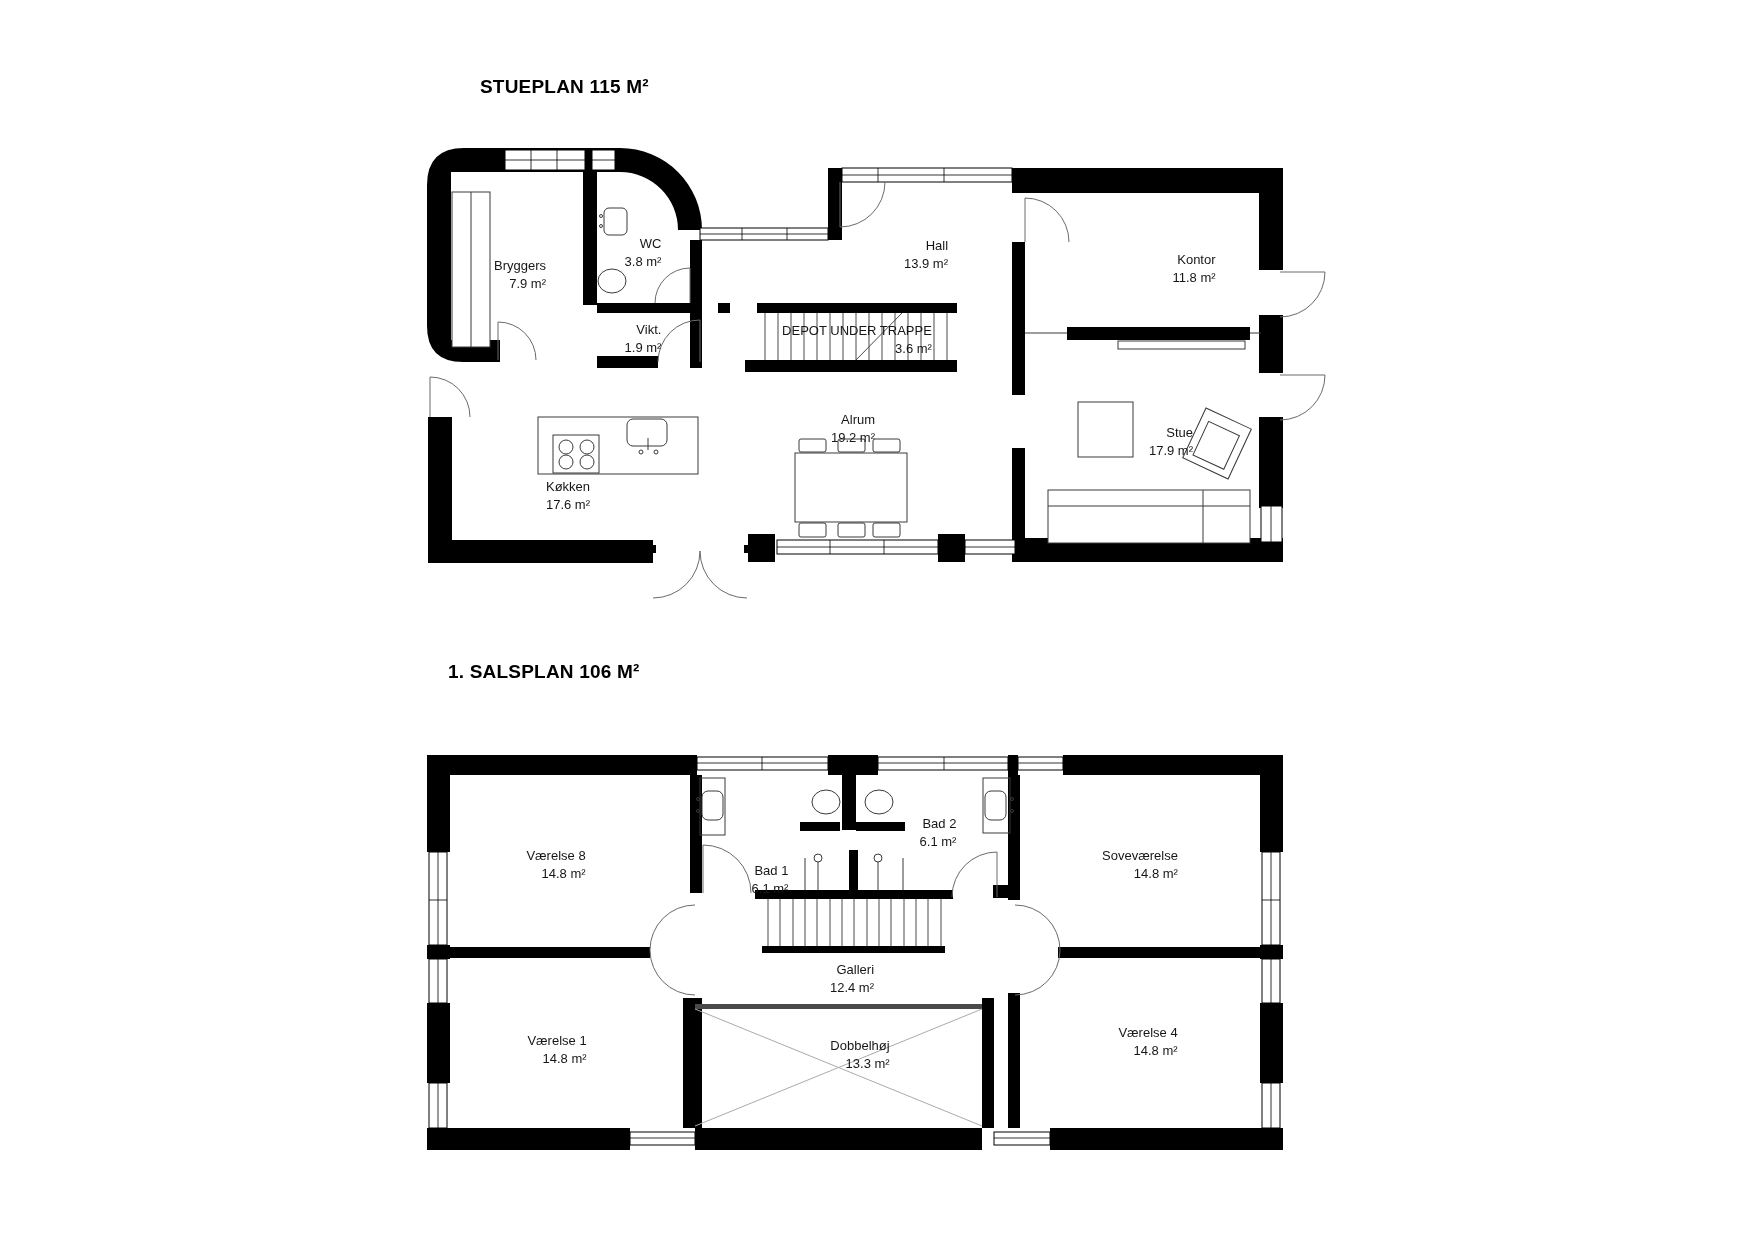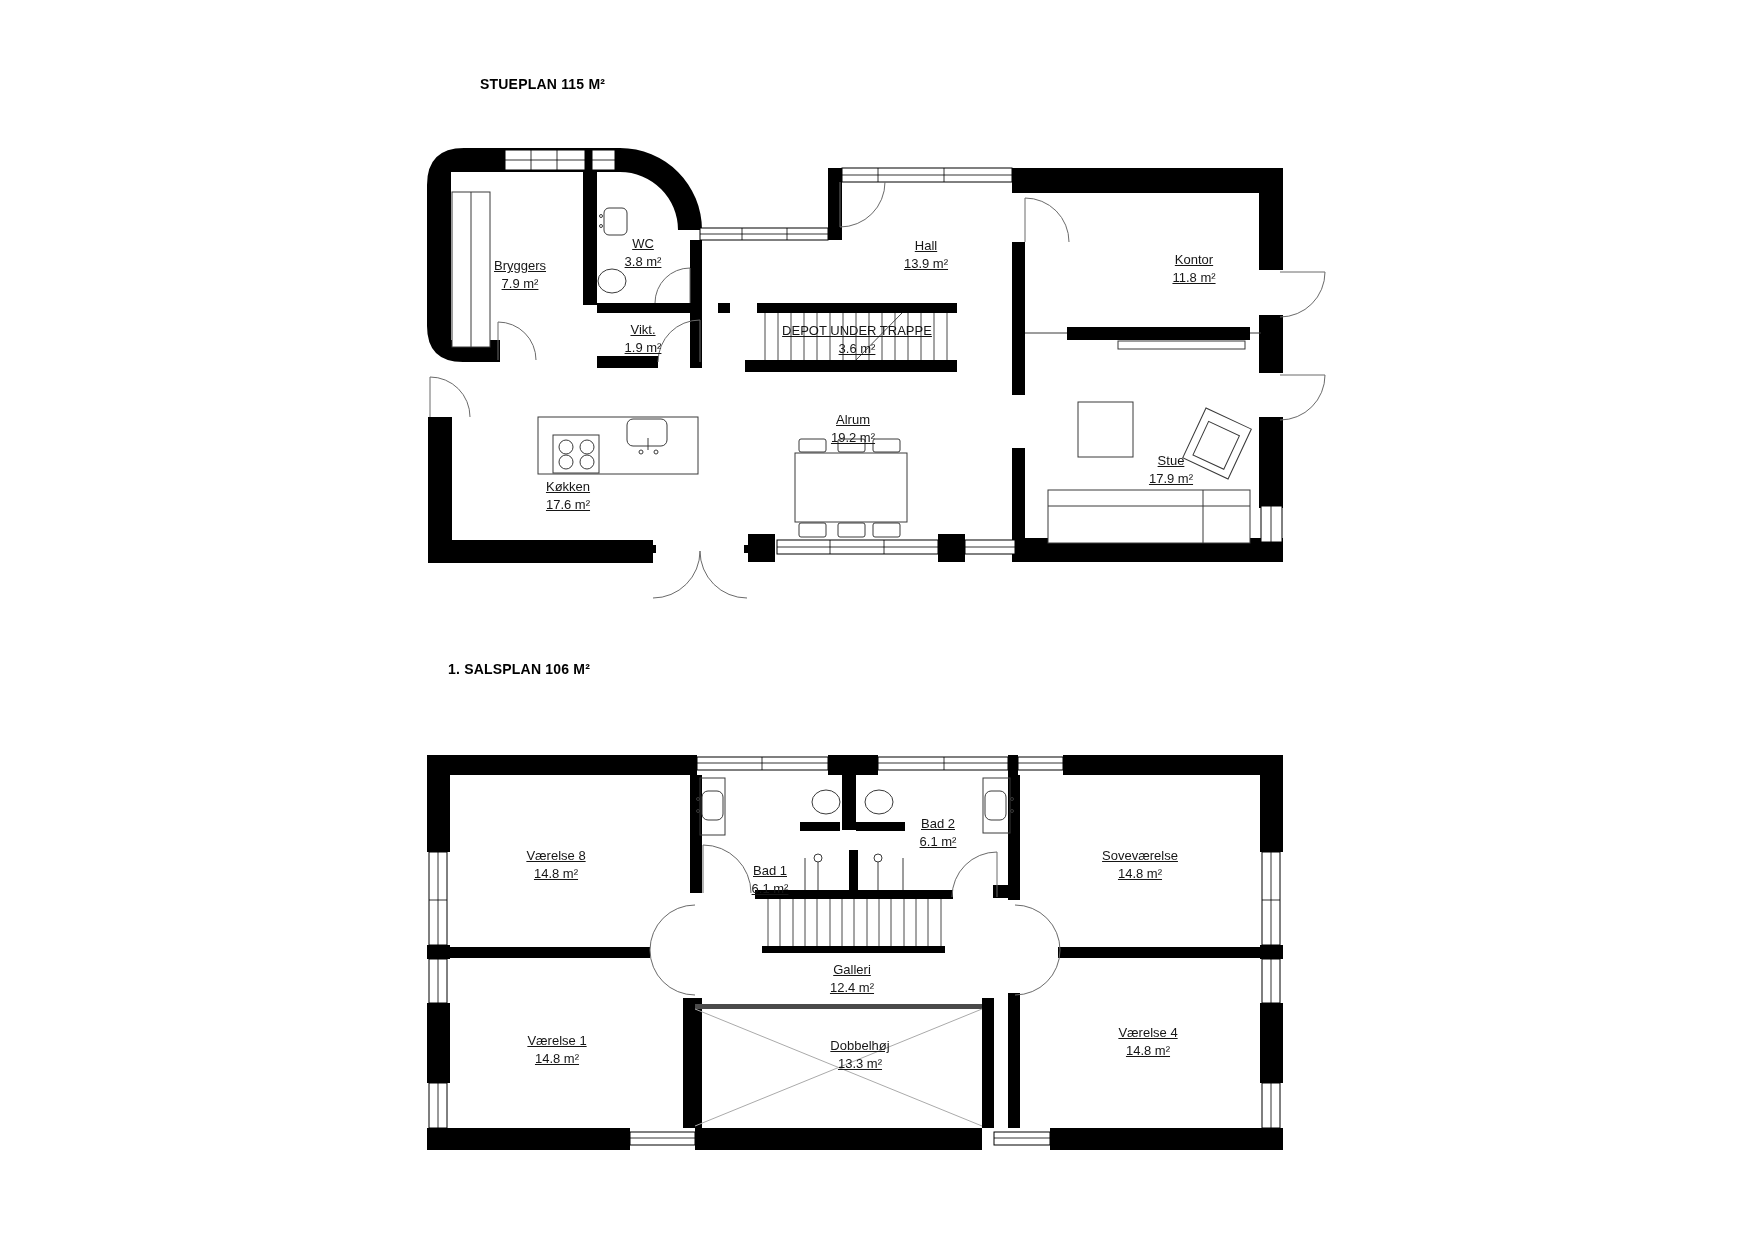--- a/index.html
+++ b/index.html
@@ -3,26 +3,26 @@
 <meta charset="utf-8">
 <style>
   html,body{margin:0;padding:0;}
   body{
     width:1754px;height:1240px;background:#ffffff;position:relative;overflow:hidden;
     font-family:"Liberation Sans",sans-serif;
   }
   .canvas{position:absolute;inset:0;}
   svg.drawing{position:absolute;left:0;top:0;}
   .plan-title{
-    position:absolute;font-size:14px;font-weight:bold;color:#000;
+    position:absolute;font-size:19px;font-weight:bold;color:#000;
     letter-spacing:.2px;white-space:nowrap;
   }
   .room{
-    position:absolute;transform:translateX(-50%);text-align:center;
-    font-size:13px;line-height:18px;color:#161616;white-space:nowrap;text-decoration:underline;
+    position:absolute;transform:translateX(-50%);text-align:right;
+    font-size:13px;line-height:18px;color:#161616;white-space:nowrap;
   }
   
   .w{fill:#000;stroke:none;}
   .gray{fill:#4a4a4a;}
   .f{fill:#fff;stroke:#3a3a3a;stroke-width:1;}
   .fn{fill:none;stroke:#3a3a3a;stroke-width:1;}
   .a{fill:none;stroke:#6a6a6a;stroke-width:1;}
   .tread{stroke:#4a4a4a;stroke-width:1;}
   .xline{stroke:#aaa;stroke-width:1;}
   .wn-r{fill:#fff;stroke:#000;stroke-width:1;}
@@ -329,21 +329,21 @@
   <div>11.8 m²</div>
 </div>
 <div class="room" style="left:853px;top:411px">
   <div>Alrum</div>
   <div>19.2 m²</div>
 </div>
 <div class="room" style="left:568px;top:478px">
   <div>Køkken</div>
   <div>17.6 m²</div>
 </div>
-<div class="room" style="left:1171px;top:452px">
+<div class="room" style="left:1171px;top:424px">
   <div>Stue</div>
   <div>17.9 m²</div>
 </div>
 
 <div class="room" style="left:556px;top:847px">
   <div>Værelse 8</div>
   <div>14.8 m²</div>
 </div>
 <div class="room" style="left:770px;top:862px">
   <div>Bad 1</div>

